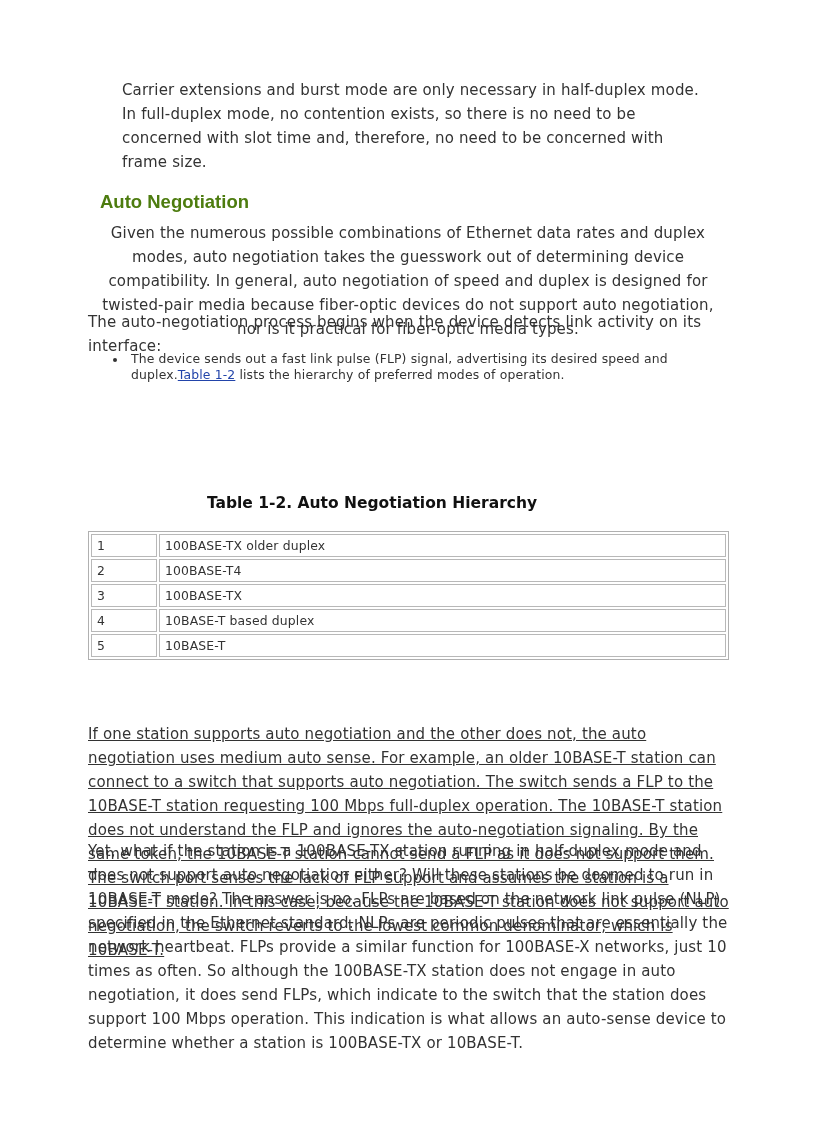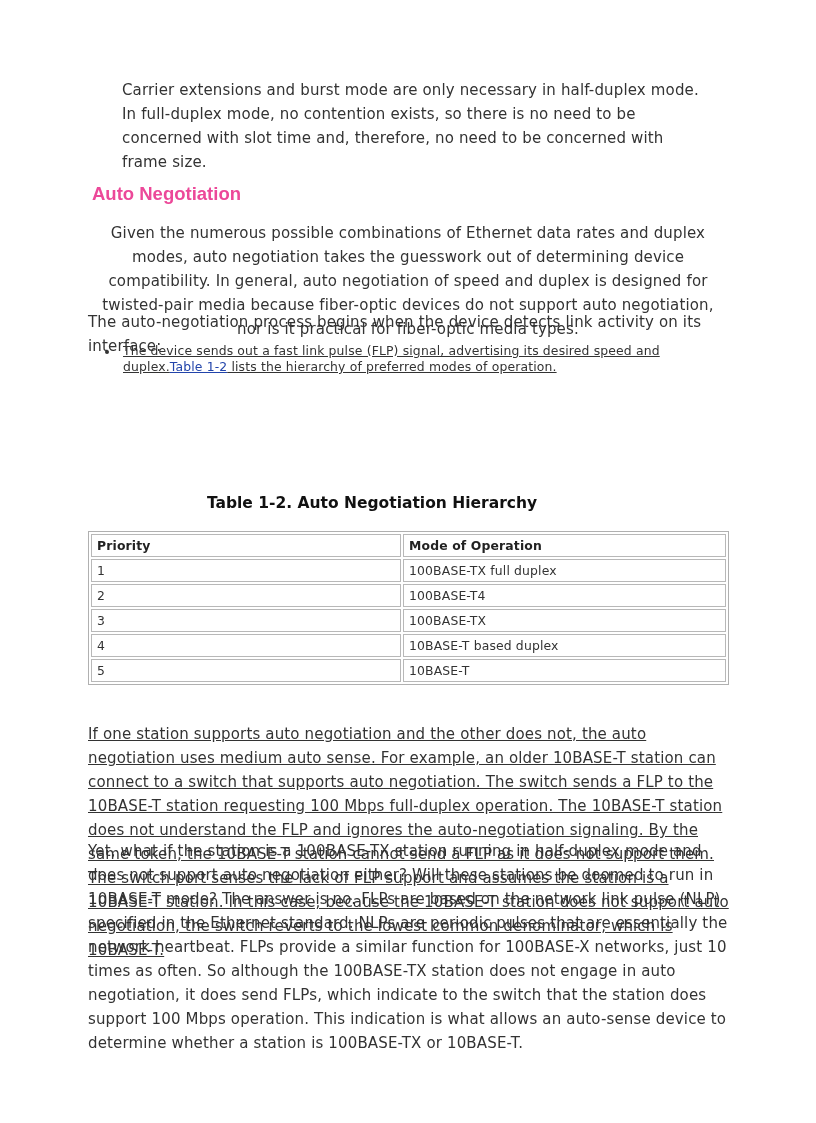--- a/index.html
+++ b/index.html
@@ -6,26 +6,26 @@
   body {
     width: 816px; height: 1123px; position: relative; overflow: hidden;
     font-family: "DejaVu Sans", sans-serif; color: #333333;
   }
   .p {
     position: absolute; font-size: 15px; line-height: 24px; margin: 0;
     letter-spacing: 0.15px;
   }
   .note { left: 122px; top: 78px; width: 580px; }
   h2 {
-    position: absolute; left: 88px; top: 179px; margin: 4px;
-    font-family: "Liberation Sans", sans-serif; font-size: 18.5px; font-weight: bold; color: #ec4899;
+    position: absolute; left: 88px; top: 179px; margin: 12px;
+    font-family: "Liberation Sans", sans-serif; font-size: 18.5px; font-weight: bold; color: #4d7c0f;
   }
   .para1 { left: 88px; top: 221px; width: 640px; text-align: center; }
   .para2 { left: 88px; top: 310px; width: 640px; }
-  ul.bullets { position: absolute; left: 102px; top: 343px; margin: 0; padding: 0; list-style: none; width: 620px; text-decoration: underline; }
+  ul.bullets { position: absolute; left: 102px; top: 343px; margin: 8px; padding: 0; list-style: none; width: 620px; }
   ul.bullets li { position: relative; padding-left: 21px; font-size: 12.4px; line-height: 16px; margin-bottom: 14px; letter-spacing: 0.15px; }
   ul.bullets li::before { content: ""; position: absolute; left: 3px; top: 7px; width: 4px; height: 4px; border-radius: 50%; background: #333; }
   a.link { color: #2244aa; text-decoration: underline; }
   .caption {
     position: absolute; left: 0; width: 744px; top: 494px; text-align: center;
     font-size: 15.5px; font-weight: bold; color: #111; margin: 0;
   }
   table.hier {
     position: absolute; left: 88px; top: 531px; width: 641px;
     border: 1px solid #b0b0b0; border-collapse: separate; border-spacing: 2px;
@@ -51,27 +51,23 @@
 <p class="p para2">The auto-negotiation process begins when the device detects link activity on its interface:</p>
 
 <ul class="bullets">
   <li><span>The device sends out a fast link pulse (FLP) signal, advertising its desired speed and duplex.</span><a href="#" class="link">Table 1-2</a><span> lists the hierarchy of preferred modes of operation.</span></li>
 </ul>
 
 <p class="caption">Table 1-2. Auto Negotiation Hierarchy</p>
 
 <table class="hier">
   <tbody>
-      <tr>
-    <th class="c1">Priority</th>
-    <th>Mode of Operation</th>
-  </tr>
   <tr>
     <td>1</td>
-    <td>100BASE-TX full duplex</td>
+    <td>100BASE-TX older duplex</td>
   </tr>
   <tr>
     <td>2</td>
     <td>100BASE-T4</td>
   </tr>
   <tr>
     <td>3</td>
     <td>100BASE-TX</td>
   </tr>
   <tr>

